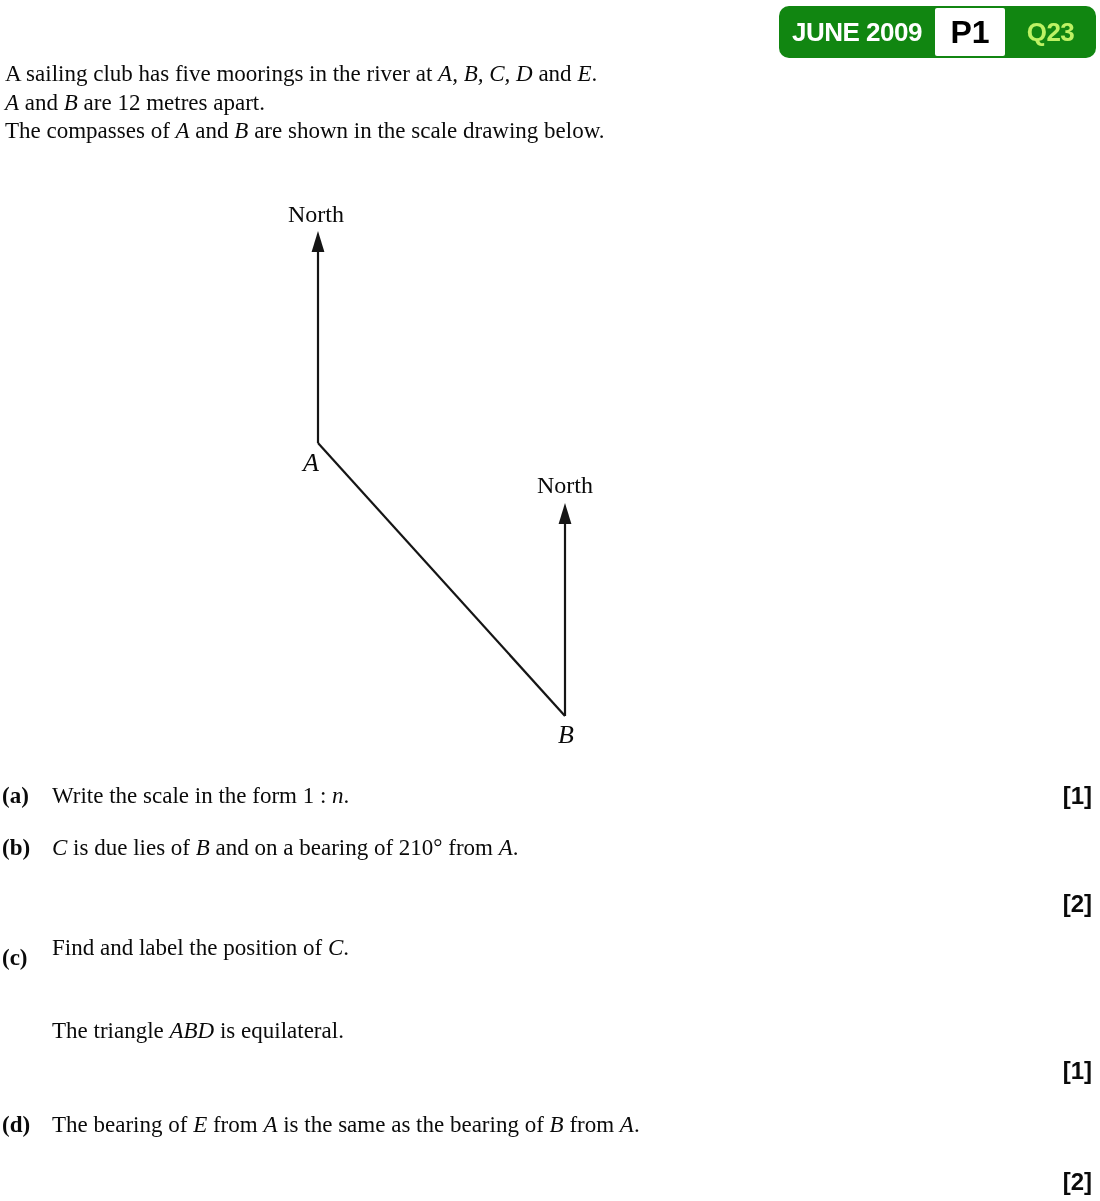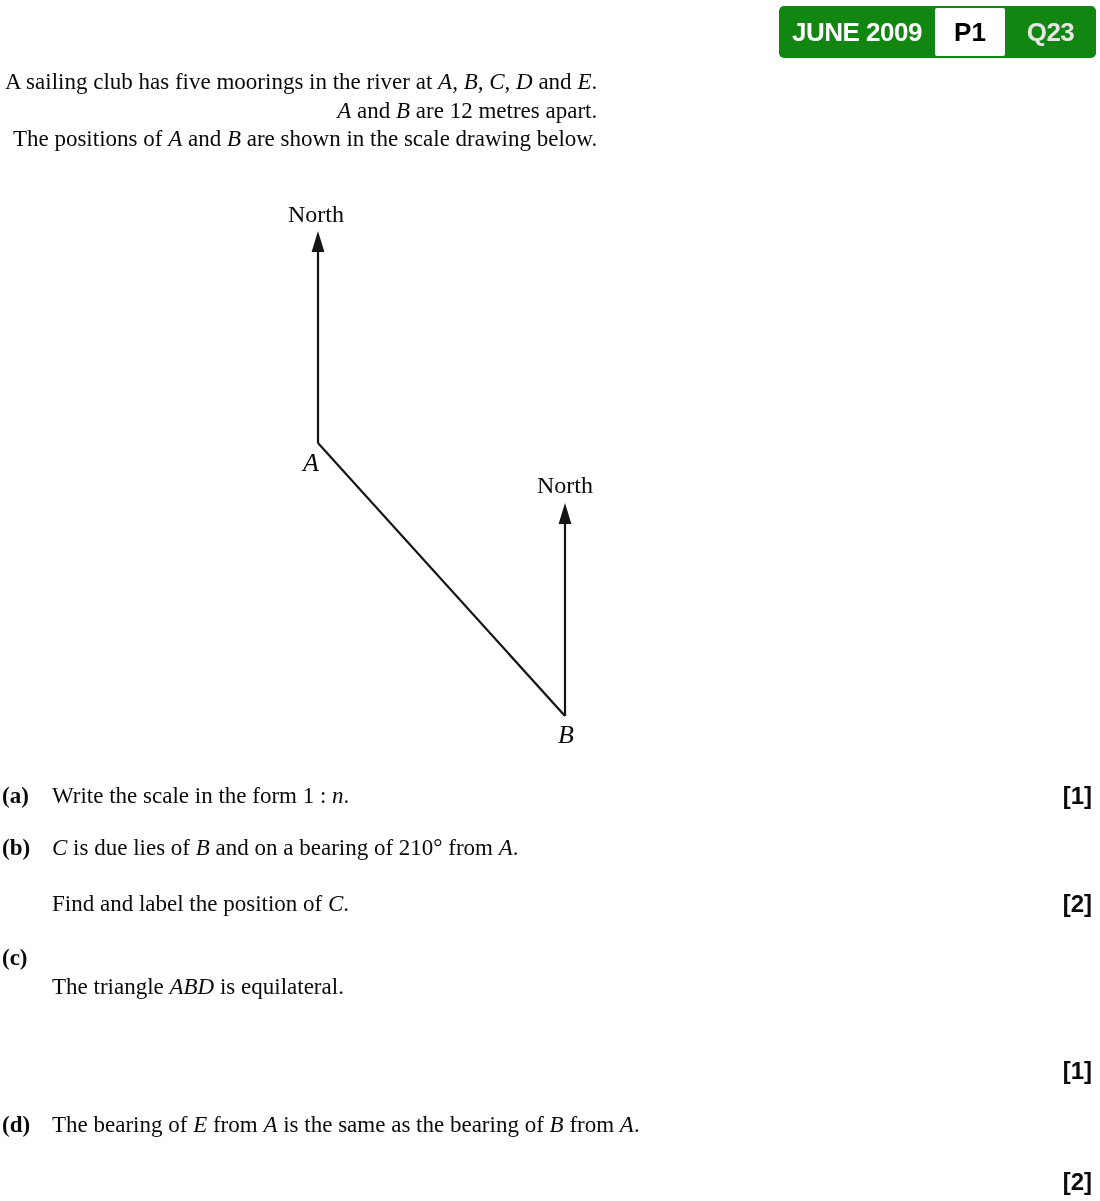--- a/index.html
+++ b/index.html
@@ -1,62 +1,62 @@
 <!DOCTYPE html>
 <html style="--badge-green: #118611;"><head>
 <meta charset="utf-8">
 <style>
   html,body{margin:0;padding:0;background:#ffffff;}
   .page{position:relative;width:1100px;height:1201px;background:#ffffff;overflow:hidden;
         font-family:"Liberation Serif",serif;color:#0a0a0a;font-size:23px;}
 
   
-  .badge{position:absolute;left:779px;top:6px;width:317px;height:52px;border-radius:5px;
+  .badge{position:absolute;left:779px;top:6px;width:317px;height:52px;border-radius:10px;
          background:var(--badge-green,#118611);display:flex;overflow:hidden;
          font-family:"Liberation Sans",sans-serif;font-weight:700;}
   .badge-session{flex:0 0 156px;color:#fff;display:flex;align-items:center;justify-content:center;
                  font-size:26px;letter-spacing:-0.5px;}
   .badge-paper{flex:0 0 70px;background:#ffffff;color:#000;margin:2px 0;border-radius:2px;
-               display:flex;align-items:center;justify-content:center;font-size:26px;}
-  .badge-question{flex:1;color:#e5e5e5;display:flex;align-items:center;justify-content:center;
+               display:flex;align-items:center;justify-content:center;font-size:32px;}
+  .badge-question{flex:1;color:#bef264;display:flex;align-items:center;justify-content:center;
                   font-size:26px;letter-spacing:-0.5px;}
 
   
-  .intro{position:absolute;left:5px;top:68px;line-height:28.7px;white-space:nowrap;text-align:right;}
+  .intro{position:absolute;left:5px;top:60px;line-height:28.7px;white-space:nowrap;}
 
   
   .diagram{position:absolute;left:250px;top:190px;width:420px;height:580px;}
   .diagram text{font-family:"Liberation Serif",serif;fill:#0a0a0a;}
   .diagram line{stroke:#151515;stroke-width:2.2;}
   .diagram polygon{fill:#151515;}
 
   
   .qrow{position:absolute;left:2px;display:flex;white-space:nowrap;line-height:30px;}
   .qlabel{width:50px;font-weight:700;flex:0 0 50px;}
-  .qcont{position:absolute;left:52px;white-space:nowrap;line-height:30px;}
+  .qcont{position:absolute;left:52px;white-space:nowrap;line-height:30px;margin-top:44px;}
   .indent5{padding-left:5px;}
   .mark{position:absolute;right:8px;font-family:"Liberation Sans",sans-serif;
         font-weight:700;font-size:24px;line-height:30px;}
   i{font-style:italic;}
 </style>
 </head>
 <body>
 
 <div class="page">
 
   <div class="badge">
     <span class="badge-session">JUNE 2009</span>
     <span class="badge-paper">P1</span>
     <span class="badge-question">Q23</span>
   </div>
 
   <div class="intro">
     <div><span>A sailing club has five moorings in the river at </span><i>A, B, C, D</i><span> and </span><i>E</i><span>.</span></div>
     <div><i>A</i><span> and </span><i>B</i><span> are 12 metres apart.</span></div>
-    <div><span>The positions of </span><i>A</i><span> and </span><i>B</i><span> are shown in the scale drawing below.</span></div>
+    <div><span>The compasses of </span><i>A</i><span> and </span><i>B</i><span> are shown in the scale drawing below.</span></div>
   </div>
 
   <svg class="diagram" viewBox="0 0 420 580" xmlns="http://www.w3.org/2000/svg">
     <text x="66" y="32" font-size="24" text-anchor="middle">North</text>
     <polygon points="68,41 61.6,62 74.4,62"></polygon>
     <line x1="68" y1="58" x2="68" y2="253"></line>
     <text x="61" y="281" font-size="26" font-style="italic" text-anchor="middle">A</text>
     <line x1="68" y1="253" x2="315" y2="526"></line>
     <text x="315" y="303" font-size="24" text-anchor="middle">North</text>
     <polygon points="315,313 308.6,334 321.4,334"></polygon>

